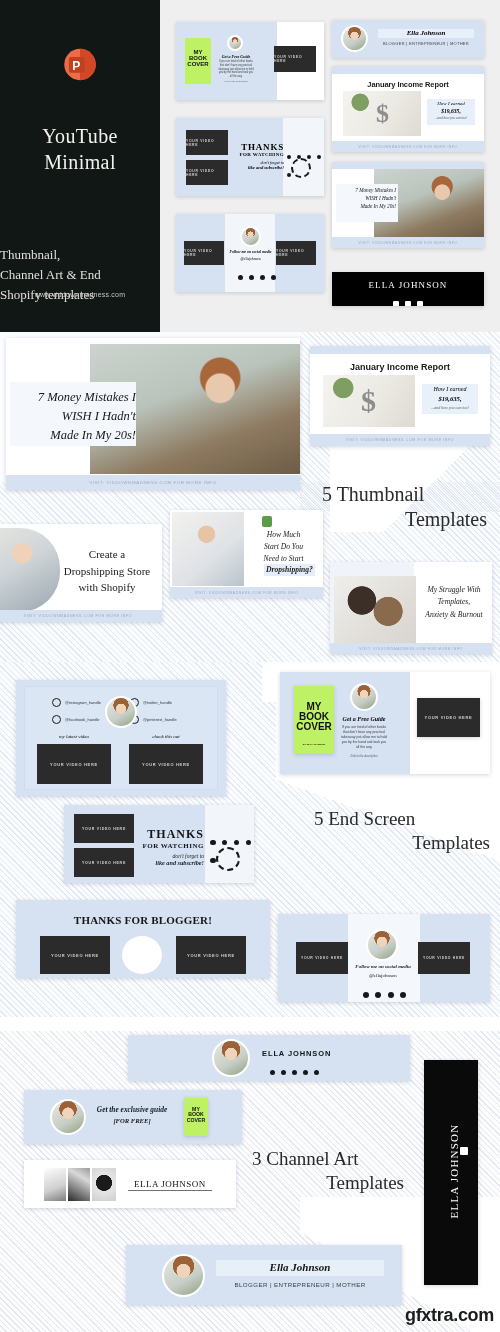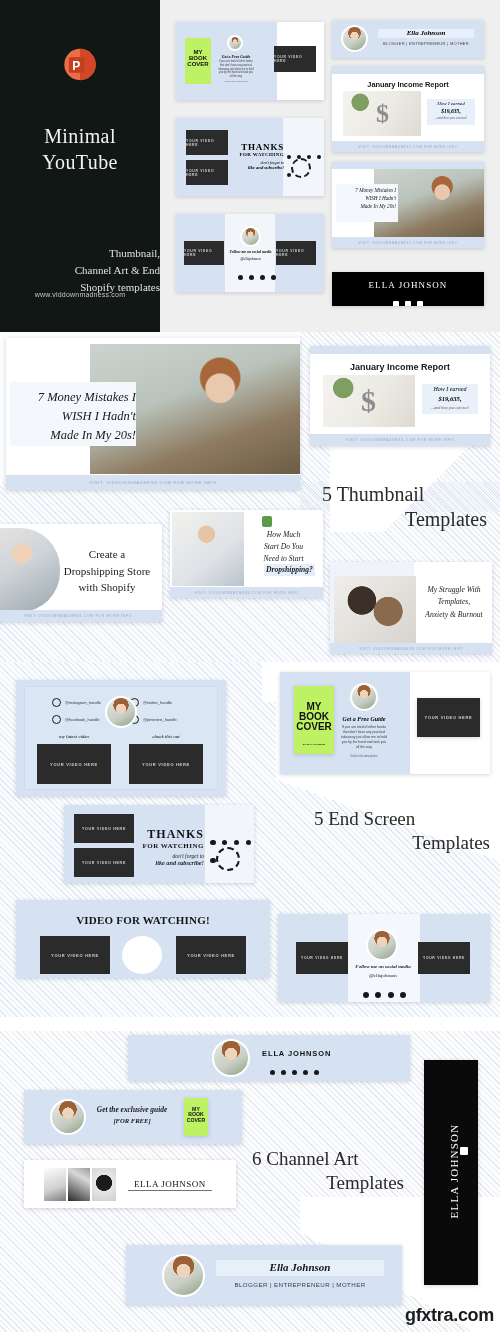--- a/index.html
+++ b/index.html
@@ -21,22 +21,22 @@
   }
   .ppt-logo { position:absolute; top:46px; left:50%; transform:translateX(-50%);
     width:37px; height:37px; }
   .cover-title {
     position:absolute; top:123px; left:0; width:100%;
     text-align:center; font-family:"Liberation Serif", serif;
     font-size:20px; line-height:1.32; color:#f4f2ef; letter-spacing:.4px;
   }
   .cover-sub {
     position:absolute; top:245px; left:0; width:100%;
-    text-align:right; font-family:"Liberation Serif", serif;
-    font-size:11px; line-height:1.55; color:#e2e0dd;
+    text-align:left; font-family:"Liberation Serif", serif;
+    font-size:13px; line-height:1.55; color:#e2e0dd;
   }
   .cover-url {
     position:absolute; top:291px; left:0; width:100%;
     text-align:center; font-size:7px; color:#c8c6c3; letter-spacing:.2px;
   }
 
   
   .card { position:absolute; background:#fff; overflow:hidden; }
   .lb { background:#d6e2f2; }
   .dark { background:#2b2b2b; }
@@ -119,22 +119,22 @@
 
     <div class="cover">
       <svg class="ppt-logo" viewBox="0 0 40 40">
         <circle cx="20" cy="20" r="17" fill="#ed6c47"></circle>
         <path d="M20 3 A17 17 0 0 1 20 37 Z" fill="#d24726"></path>
         <rect x="8" y="12" width="17" height="17" rx="2" fill="#c04020"></rect>
         <text x="11.5" y="25.5" font-family="Liberation Sans, sans-serif" font-size="13" font-weight="bold" fill="#ffffff">P</text>
       </svg>
 
       <div class="cover-title">
+        <div>YouTube</div>
         <div>Minimal</div>
-        <div>YouTube</div>
       </div>
 
       <div class="cover-sub">
         <div>Thumbnail,</div>
         <div>Channel Art &amp; End</div>
         <div>Shopify templates</div>
       </div>
 
       <div class="cover-url">www.viddownmadness.com</div>
     </div>
@@ -416,21 +416,21 @@
         <span class="sdot" style="width:5.5px;height:5.5px;margin-right:2px;"></span>
         <span class="sdot" style="width:5.5px;height:5.5px;margin-right:2px;"></span>
         <span class="sdot" style="width:5.5px;height:5.5px;margin-right:2px;"></span>
         <span class="sdot" style="width:5.5px;height:5.5px;"></span>
       </div>
       <div class="dashring" style="position:absolute;left:152px;top:42px;width:24px;height:24px;"></div>
     </div>
 
     <div class="card shadow lb" style="left:16px;top:238px;width:254px;height:78px;">
       <div class="serif" style="position:absolute;left:0;top:14px;width:100%;text-align:center;
-                  font-size:11px;font-weight:bold;letter-spacing:.2px;color:#141517;">VIDEO FOR WATCHING!</div>
+                  font-size:11px;font-weight:bold;letter-spacing:.2px;color:#141517;">THANKS FOR BLOGGER!</div>
       <div class="dark" style="position:absolute;left:24px;top:36px;width:70px;height:38px;">
         <div class="vidtxt" style="font-size:4px;">YOUR VIDEO HERE</div>
       </div>
       <div style="position:absolute;left:106px;top:36px;width:40px;height:38px;background:#fff;border-radius:50%;"></div>
       <div class="dark" style="position:absolute;left:160px;top:36px;width:70px;height:38px;">
         <div class="vidtxt" style="font-size:4px;">YOUR VIDEO HERE</div>
       </div>
     </div>
 
     <div class="card shadow lb" style="left:278px;top:252px;width:212px;height:88px;">
@@ -501,21 +501,21 @@
       <div class="serif" style="position:absolute;left:-60px;top:105px;width:180px;text-align:center;
                   transform:rotate(-90deg);color:#fff;font-size:11px;letter-spacing:1.2px;">ELLA JOHNSON</div>
       <div style="position:absolute;left:30px;top:95px;transform:rotate(-90deg);transform-origin:left top;">
         <span style="display:inline-block;width:8px;height:8px;background:#fff;border-radius:1px;margin-right:2px;"></span>
         
         
       </div>
     </div>
 
     <div class="bigtitle" style="position:absolute;left:252px;top:130px;width:180px;font-size:19px;text-align:left;">
-      <div>6 Channel Art</div>
+      <div>3 Channel Art</div>
       <div style="text-align:right;padding-right:28px;">Templates</div>
     </div>
 
     <div class="card shadow lb" style="left:126px;top:228px;width:276px;height:60px;">
       <div class="ph-avatar" style="position:absolute;left:36px;top:9px;width:43px;height:43px;"></div>
       <div style="position:absolute;left:90px;top:15px;width:168px;height:16px;background:#e7eff9;"></div>
       <div class="serif ital" style="position:absolute;left:90px;top:16px;width:168px;text-align:center;
                   font-size:11px;font-weight:bold;color:#131417;">Ella Johnson</div>
       <div style="position:absolute;left:90px;top:36px;width:168px;text-align:center;font-size:6.2px;
                   color:#3c4048;letter-spacing:.4px;">BLOGGER | ENTREPRENEUR | MOTHER</div>

